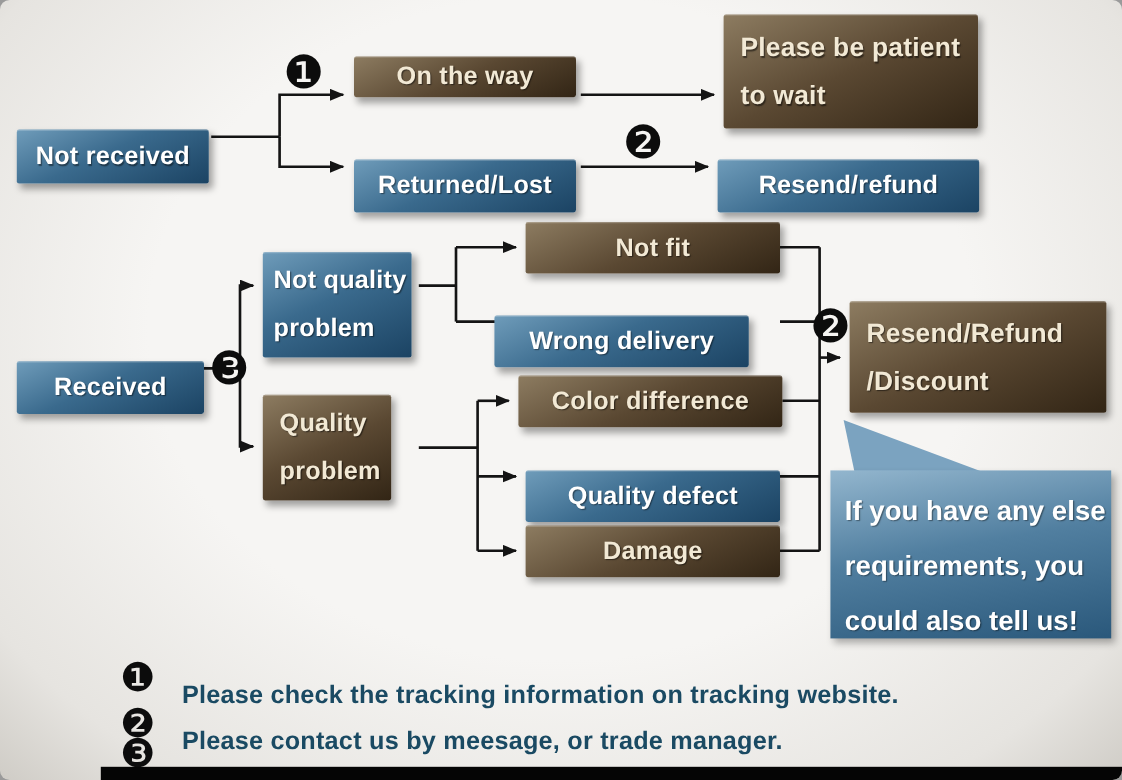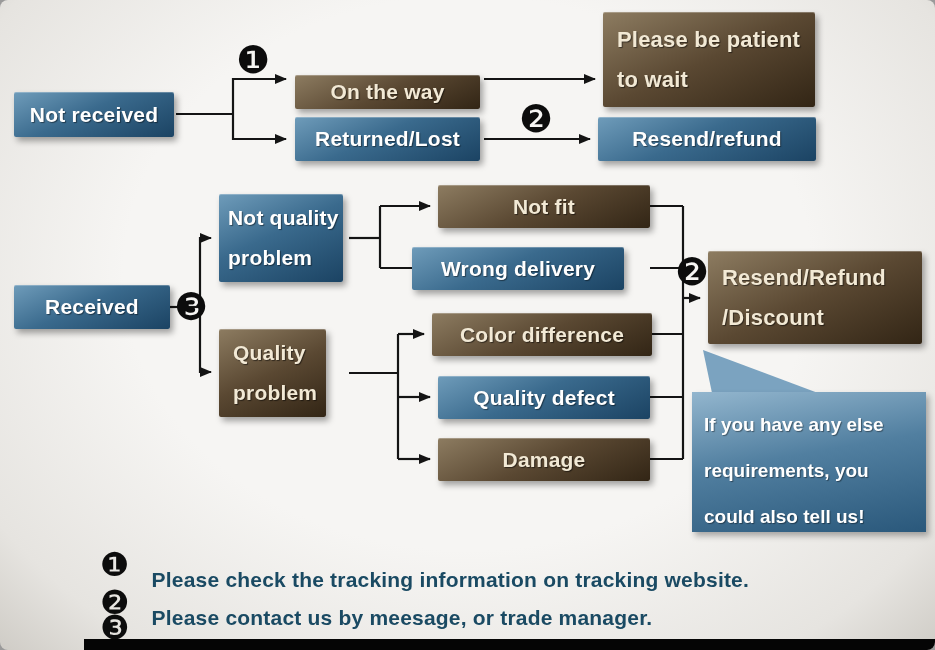--- a/index.html
+++ b/index.html
@@ -14,39 +14,39 @@
   .node {
     position:absolute; display:flex; flex-direction:column;
     justify-content:center; align-items:center;
     font-weight:bold; font-size:21px; letter-spacing:.2px; line-height:1.2;
     border-radius:2px;
     box-shadow: 3px 4px 6px rgba(0,0,0,.35), inset 0 1px 0 rgba(255,255,255,.25);
   }
   .node span { display:block; }
   .blue {
     background: linear-gradient(155deg, #6f9cba 0%, #3a6a8d 45%, #1b4363 100%);
-    color:#ffffff; text-shadow:1px 1px 1px rgba(0,0,0,.45);
+    color:#ffffff; text-shadow:1px 1px 1px rgba(0,0,0,.45);margin-top:16px;
   }
   .brown {
     background: linear-gradient(155deg, #8d7c61 0%, #5a4832 50%, #322515 100%);
     color:#f2e9d5; text-shadow:1px 1px 1px rgba(0,0,0,.5);text-align:center;
   }
   .left-align { align-items:flex-start; }
   .big-line { line-height:40px; font-size:22px; }
   .marker {
     position:absolute; font-family:"DejaVu Sans", sans-serif;
     color:#0c0c0c; line-height:1; font-size:38px;
   }
   .legend-row { position:absolute; display:flex; align-items:center; gap:22px; }
   .legend-num { font-family:"DejaVu Sans", sans-serif; font-size:33px; line-height:1; color:#0c0c0c; }
   .legend-text { font-size:21px; font-weight:bold; color:#1a4a63; letter-spacing:.2px;margin-top:32px; }
   .bubble {
     position:absolute; left:692px; top:392px; width:234px; height:140px;
     background: linear-gradient(170deg, #93b6ce 0%, #517fa0 45%, #2a587b 100%);
-    color:#ffffff; font-weight:bold; font-size:19px; line-height:46px;
+    color:#ffffff; font-weight:bold; font-size:23px; line-height:46px;
     padding:10px 0 0 12px; text-shadow:1px 1px 1px rgba(0,0,0,.4);
     box-shadow: 3px 4px 6px rgba(0,0,0,.3);
   }
   .bottom-bar { position:absolute; left:84px; top:639px; width:851px; height:11px; background:#050505; }
 </style>
 </head>
 <body>
 
 <div id="stage">
 
@@ -78,21 +78,21 @@
       <path d="M398 334 H424" marker-end="url(#ah)"></path>
       <path d="M398 397 H430" marker-end="url(#ah)"></path>
       <path d="M398 459 H430" marker-end="url(#ah)"></path>
       <path d="M683 298 H700" marker-end="url(#ah)"></path>
     </g>
     <polygon points="703,350 818,393 712,393" fill="#7ba3c0" stroke="none"></polygon>
   </svg>
 
   <div class="node blue" style="left:14px;top:92px;width:160px;height:45px">Not received</div>
 
-  <div class="node brown" style="left:295px;top:75px;width:185px;height:34px">On the way</div>
+  <div class="node brown" style="left:295px;top:47px;width:185px;height:34px">On the way</div>
 
   <div class="node brown left-align" style="left:603px;top:12px;width:212px;height:95px;padding-left:14px">
     <span class="big-line">Please be patient</span>
     <span class="big-line">to wait</span>
   </div>
 
   <div class="node blue" style="left:295px;top:117px;width:185px;height:44px">Returned/Lost</div>
 
   <div class="node blue" style="left:598px;top:117px;width:218px;height:44px">Resend/refund</div>
 

